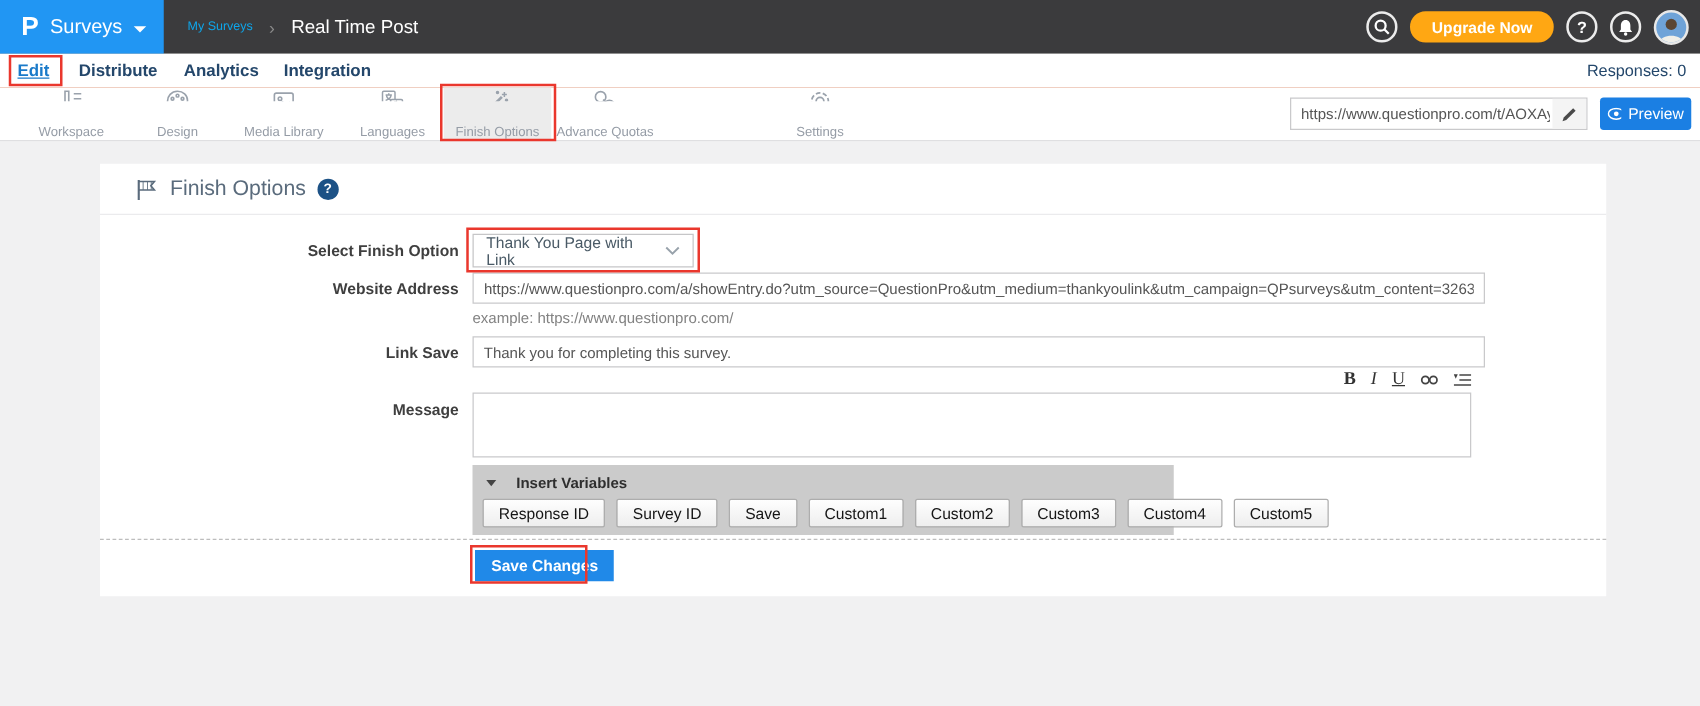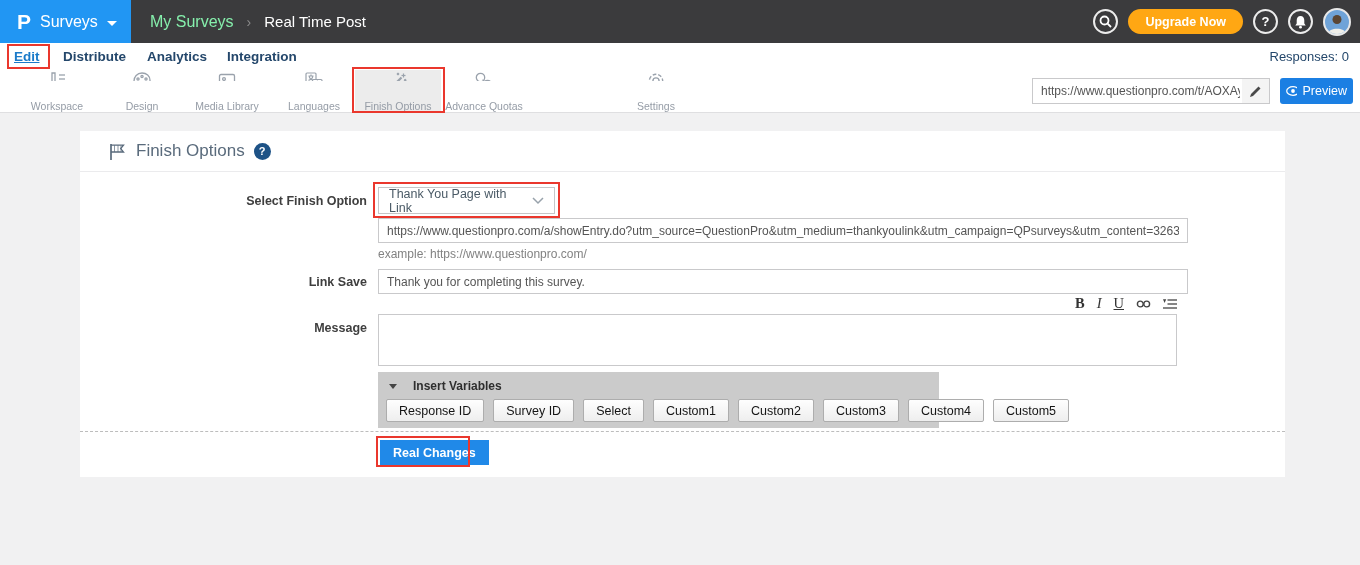--- a/index.html
+++ b/index.html
@@ -4,21 +4,21 @@
 <style>
   html,body{margin:0;padding:0}
   body{width:1360px;height:565px;background:#f1f1f2;font-family:"Liberation Sans",sans-serif;position:relative;overflow:hidden}
   
   .topbar{position:absolute;left:0;top:0;width:1360px;height:43px;background:#3b3b3d}
   .logo-area{position:absolute;left:0;top:0;width:131px;height:43px;background:#2196f3;display:flex;align-items:center;gap:9px;padding-left:17px;box-sizing:border-box;cursor:pointer}
   .logo{font-weight:bold;font-size:21px;color:#fff;line-height:1}
   .product{color:#fff;font-size:16px}
   .caret{width:0;height:0;border-left:5px solid transparent;border-right:5px solid transparent;border-top:5px solid #fff;margin-top:3px}
   .breadcrumb{position:absolute;left:150px;top:0;height:43px;display:flex;align-items:center;gap:13px}
-  .bc-link{color:#86efac;font-size:16px;cursor:pointer;text-decoration:none}
+  .bc-link{color:#0ea5e9;font-size:10px;cursor:pointer;text-decoration:none}
   .bc-sep{color:#8b8b8b;font-size:14px}
   .bc-current{color:#fff;font-size:15px}
   .topbar-right{position:absolute;right:9px;top:0;height:43px;display:flex;align-items:center;gap:10px}
   .circle-btn{width:25px;height:25px;border-radius:50%;border:2px solid #ececec;display:flex;align-items:center;justify-content:center;box-sizing:border-box;color:#fff;cursor:pointer;font-size:13px;font-weight:bold}
   .upgrade{height:25px;border-radius:13px;background:#ffa713;color:#fff;font-weight:bold;font-size:12.5px;display:flex;align-items:center;padding:0 17px;border:none;cursor:pointer;font-family:inherit}
   .avatar{width:28px;height:28px;border-radius:50%;border:2px solid #e8e8e8;overflow:hidden;background:#6fa3d8;position:relative;box-sizing:border-box;cursor:pointer}
   
   .navrow{position:absolute;top:43px;left:0;width:1360px;height:27px;background:#fff;border-bottom:5px solid #c2410c}
   .nav-tab{position:absolute;top:0;height:26px;display:flex;align-items:center;font-size:13.5px;font-weight:bold;color:#24476b;cursor:pointer}
   .nav-tab.active{color:#1a7ac9;text-decoration:underline}
@@ -213,20 +213,21 @@
     </div>
 
     <label class="f-label" style="top:63px">Select Finish Option</label>
     <div class="dropdown">
       <span class="val">Thank You Page with Link</span>
       <svg width="12" height="8">
           <path d="M1 1 L6 6 L11 1" stroke="#98a2ab" stroke-width="1.5" fill="none"></path>
         </svg>
     </div>
 
+    <label class="f-label" style="top:93px">Website Address</label>
     <input class="text-input" style="top: 87px;" type="text" value="https://www.questionpro.com/a/showEntry.do?utm_source=QuestionPro&amp;utm_medium=thankyoulink&amp;utm_campaign=QPsurveys&amp;utm_content=3263366-502">
     <div class="example">example: https://www.questionpro.com/</div>
 
     <label class="f-label" style="top:144px">Link Save</label>
     <input class="text-input" style="top: 138px;" type="text" value="Thank you for completing this survey.">
 
     <div class="fmt-bar">
       <span class="fmt-b" style="font-weight:bold">B</span>
       <span class="fmt-b" style="font-style:italic">I</span>
       <span class="fmt-b" style="text-decoration:underline">U</span>
@@ -254,31 +255,31 @@
     <textarea class="message-area" style=""></textarea>
 
     <div class="insert-panel">
       <div class="iv-head">
         <span class="iv-caret"></span>
         <span>Insert Variables</span>
       </div>
       <div class="iv-btns">
         <button class="iv-btn">Response ID</button>
         <button class="iv-btn">Survey ID</button>
-        <button class="iv-btn">Select</button>
+        <button class="iv-btn">Save</button>
         <button class="iv-btn">Custom1</button>
         <button class="iv-btn">Custom2</button>
         <button class="iv-btn">Custom3</button>
         <button class="iv-btn">Custom4</button>
         <button class="iv-btn">Custom5</button>
       </div>
     </div>
 
     <div class="dashed-sep"></div>
-    <button class="save-btn">Real Changes</button>
+    <button class="save-btn">Save Changes</button>
   </section>
 
   <div class="ann" style="left:7px;top:44px;width:43px;height:25px"></div>
   <div class="ann" style="left:352px;top:67px;width:93px;height:46px"></div>
   <div class="ann" style="left:373px;top:182px;width:187px;height:36px"></div>
   <div class="ann" style="left:376px;top:436px;width:94px;height:31px"></div>
 
 </div>
 
 </body></html>

